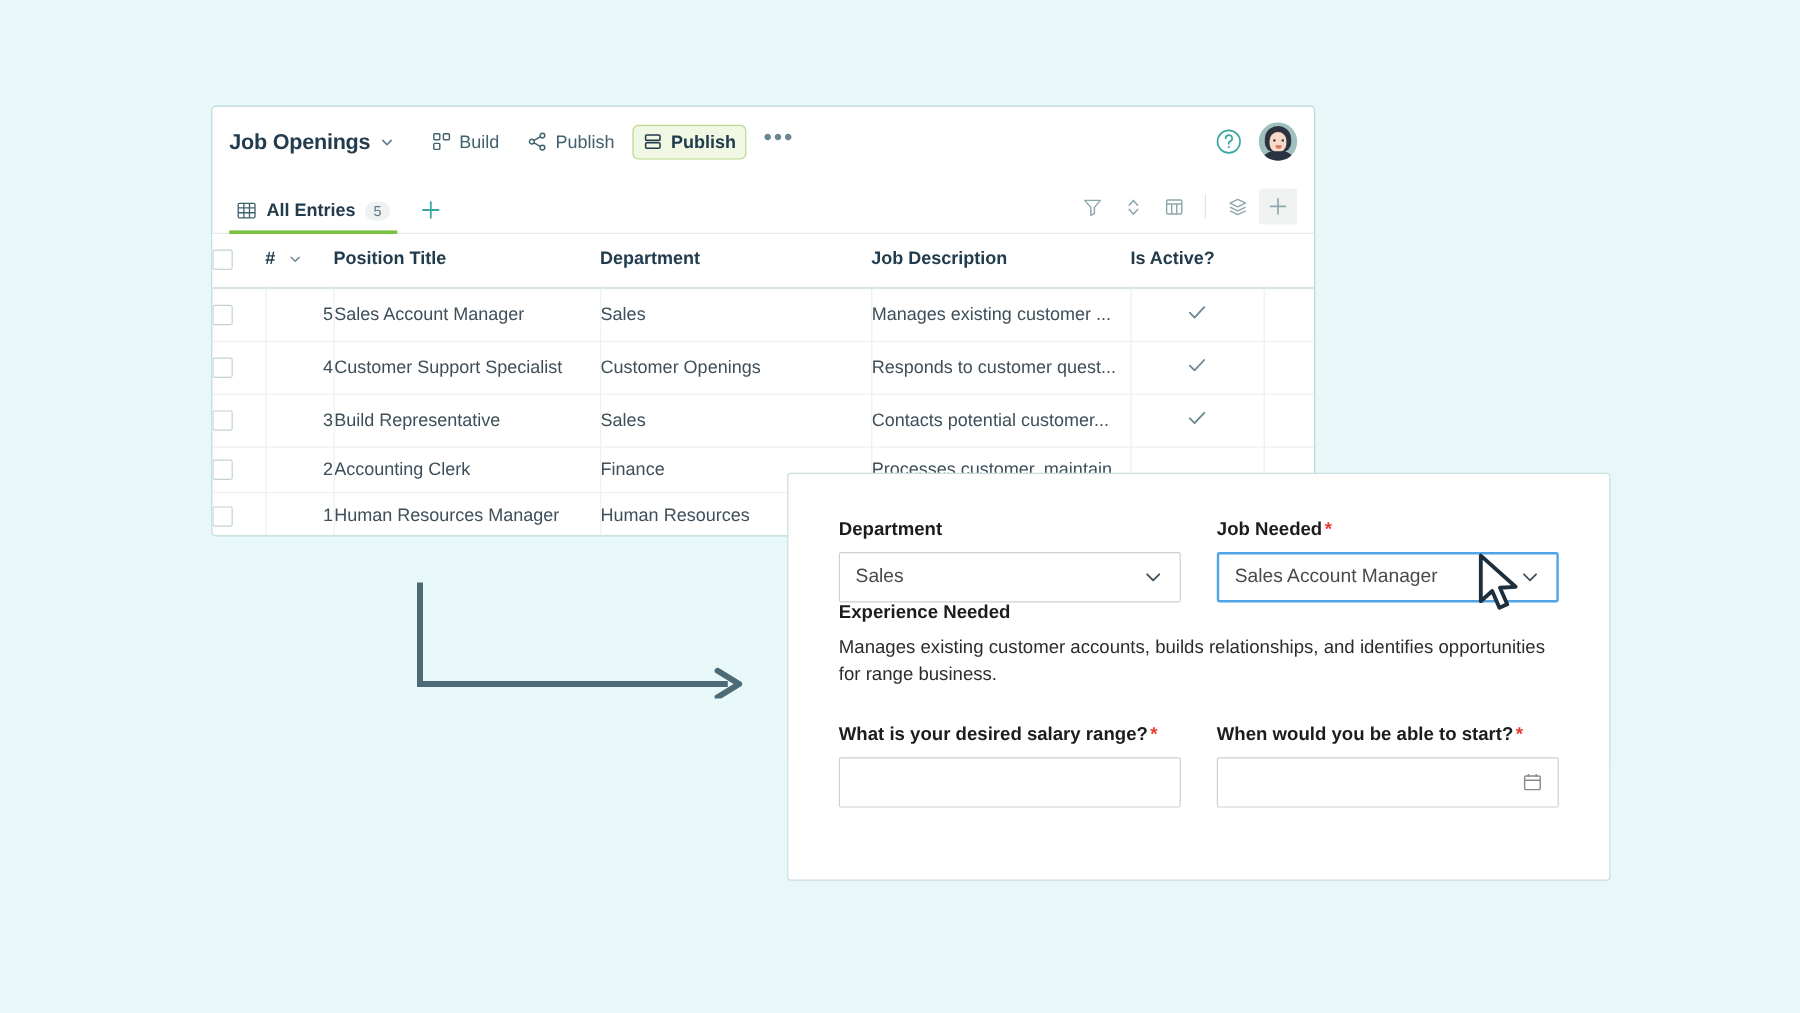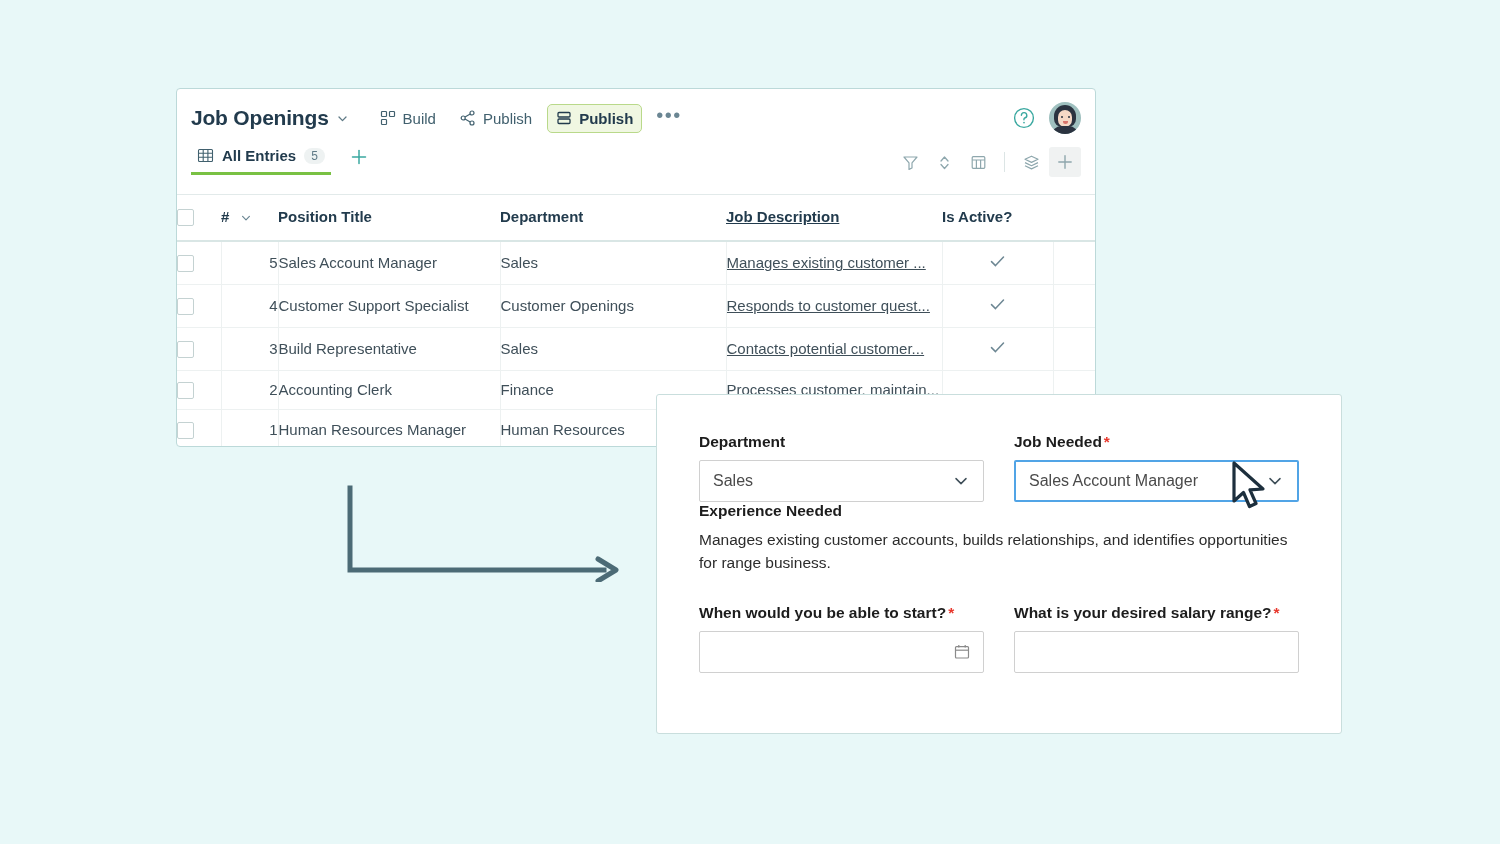--- a/index.html
+++ b/index.html
@@ -32,21 +32,21 @@
   
   .top-bar {
     height: 58px;
     display: flex;
     align-items: center;
     padding: 0 14px 0 14px;
     position: relative;
   }
 
   .app-title {
-    font-size: 21px;
+    font-size: 18px;
     font-weight: bold;
     color: #223b4d;
     letter-spacing: -0.2px;
   }
 
   .title-caret {
     margin-left: 7px;
     margin-right: 22px;
     color: #5f7a86;
     display: flex;
@@ -128,21 +128,21 @@
   .avatar .body {
     position: absolute; left: 3px; bottom: -1px;
     width: 26px; height: 9px;
     background: #2b3340; border-radius: 9px 9px 0 0;
   }
 
   
   .tab-bar {
     height: 48px;
     display: flex;
-    align-items: flex-start;
+    align-items: flex-end;
     padding: 0 14px;
     position: relative;
   }
   .tab-bar::after {
     content: "";
     position: absolute;
     left: 0; right: 0; bottom: 0;
     height: 1px;
     background: #e2eaea;
   }
@@ -238,21 +238,21 @@
   .col-dep  { width: 226px; }
   .col-desc { width: 216px; }
   .col-act  { width: 111px; margin-left: 19px; }
   .col-pad  { width: 44px; border-right: none !important; }
 
   th.col-chk, td.col-chk { padding-left: 14px; border-right: none; }
   th.col-num { padding-left: 4px; }
   td.col-num { text-align: right; padding-right: 10px; color: #3f4f59; }
   th.col-pos, td.col-pos { padding-left: 10px; }
   th.col-dep, td.col-dep { padding-left: 10px; }
-  th.col-desc, td.col-desc { padding-left: 10px; text-decoration: underline; }
+  th.col-desc, td.col-desc { padding-left: 10px; }
   th.col-act { padding-left: 10px; }
   td.col-act { text-align: center; }
   th.col-pad, th.col-chk { border-right: none; }
 
   .chkbox {
     width: 17px; height: 17px;
     border: 1px solid #c4d2d2;
     border-radius: 2px;
     background: #fff;
     display: inline-block;
@@ -612,41 +612,41 @@
   </div>
 
   <div class="desc-block">
     <div class="field-label">Experience Needed</div>
     <div class="desc-text">Manages existing customer accounts, builds relationships, and identifies opportunities for range business.</div>
   </div>
 
   <div class="form-row bottom-row">
     <div class="form-col">
       <div class="field-label">
+        <span>What is your desired salary range?</span><span class="req">*</span>
+      </div>
+      <div class="text-input">
+        <span></span>
+      </div>
+    </div>
+
+    <div class="form-col">
+      <div class="field-label">
         <span>When would you be able to start?</span><span class="req">*</span>
       </div>
       <div class="text-input">
         <span></span>
         <span class="cal">
           <svg width="18" height="18" viewBox="0 0 18 18" fill="none" stroke="currentColor" stroke-width="1.2">
             <rect x="2.5" y="3.6" width="13" height="11.4" rx="1"></rect>
             <line x1="2.5" y1="7.2" x2="15.5" y2="7.2"></line>
             <line x1="5.8" y1="1.9" x2="5.8" y2="4.4"></line>
             <line x1="12.2" y1="1.9" x2="12.2" y2="4.4"></line>
           </svg>
         </span>
       </div>
     </div>
-
-    <div class="form-col">
-      <div class="field-label">
-        <span>What is your desired salary range?</span><span class="req">*</span>
-      </div>
-      <div class="text-input">
-        <span></span>
-      </div>
-    </div>
   </div>
 </div>
 
 <svg id="mouse-cursor" viewBox="0 0 42 54">
   <path d="M3 2 L3 40 L12.5 31.5 L18.5 45.5 L25 42.5 L19 28.8 L32 28 Z" fill="#ffffff" stroke="#1d2f3d" stroke-width="3.2" stroke-linejoin="round"></path>
 </svg>
 
 </body></html>

